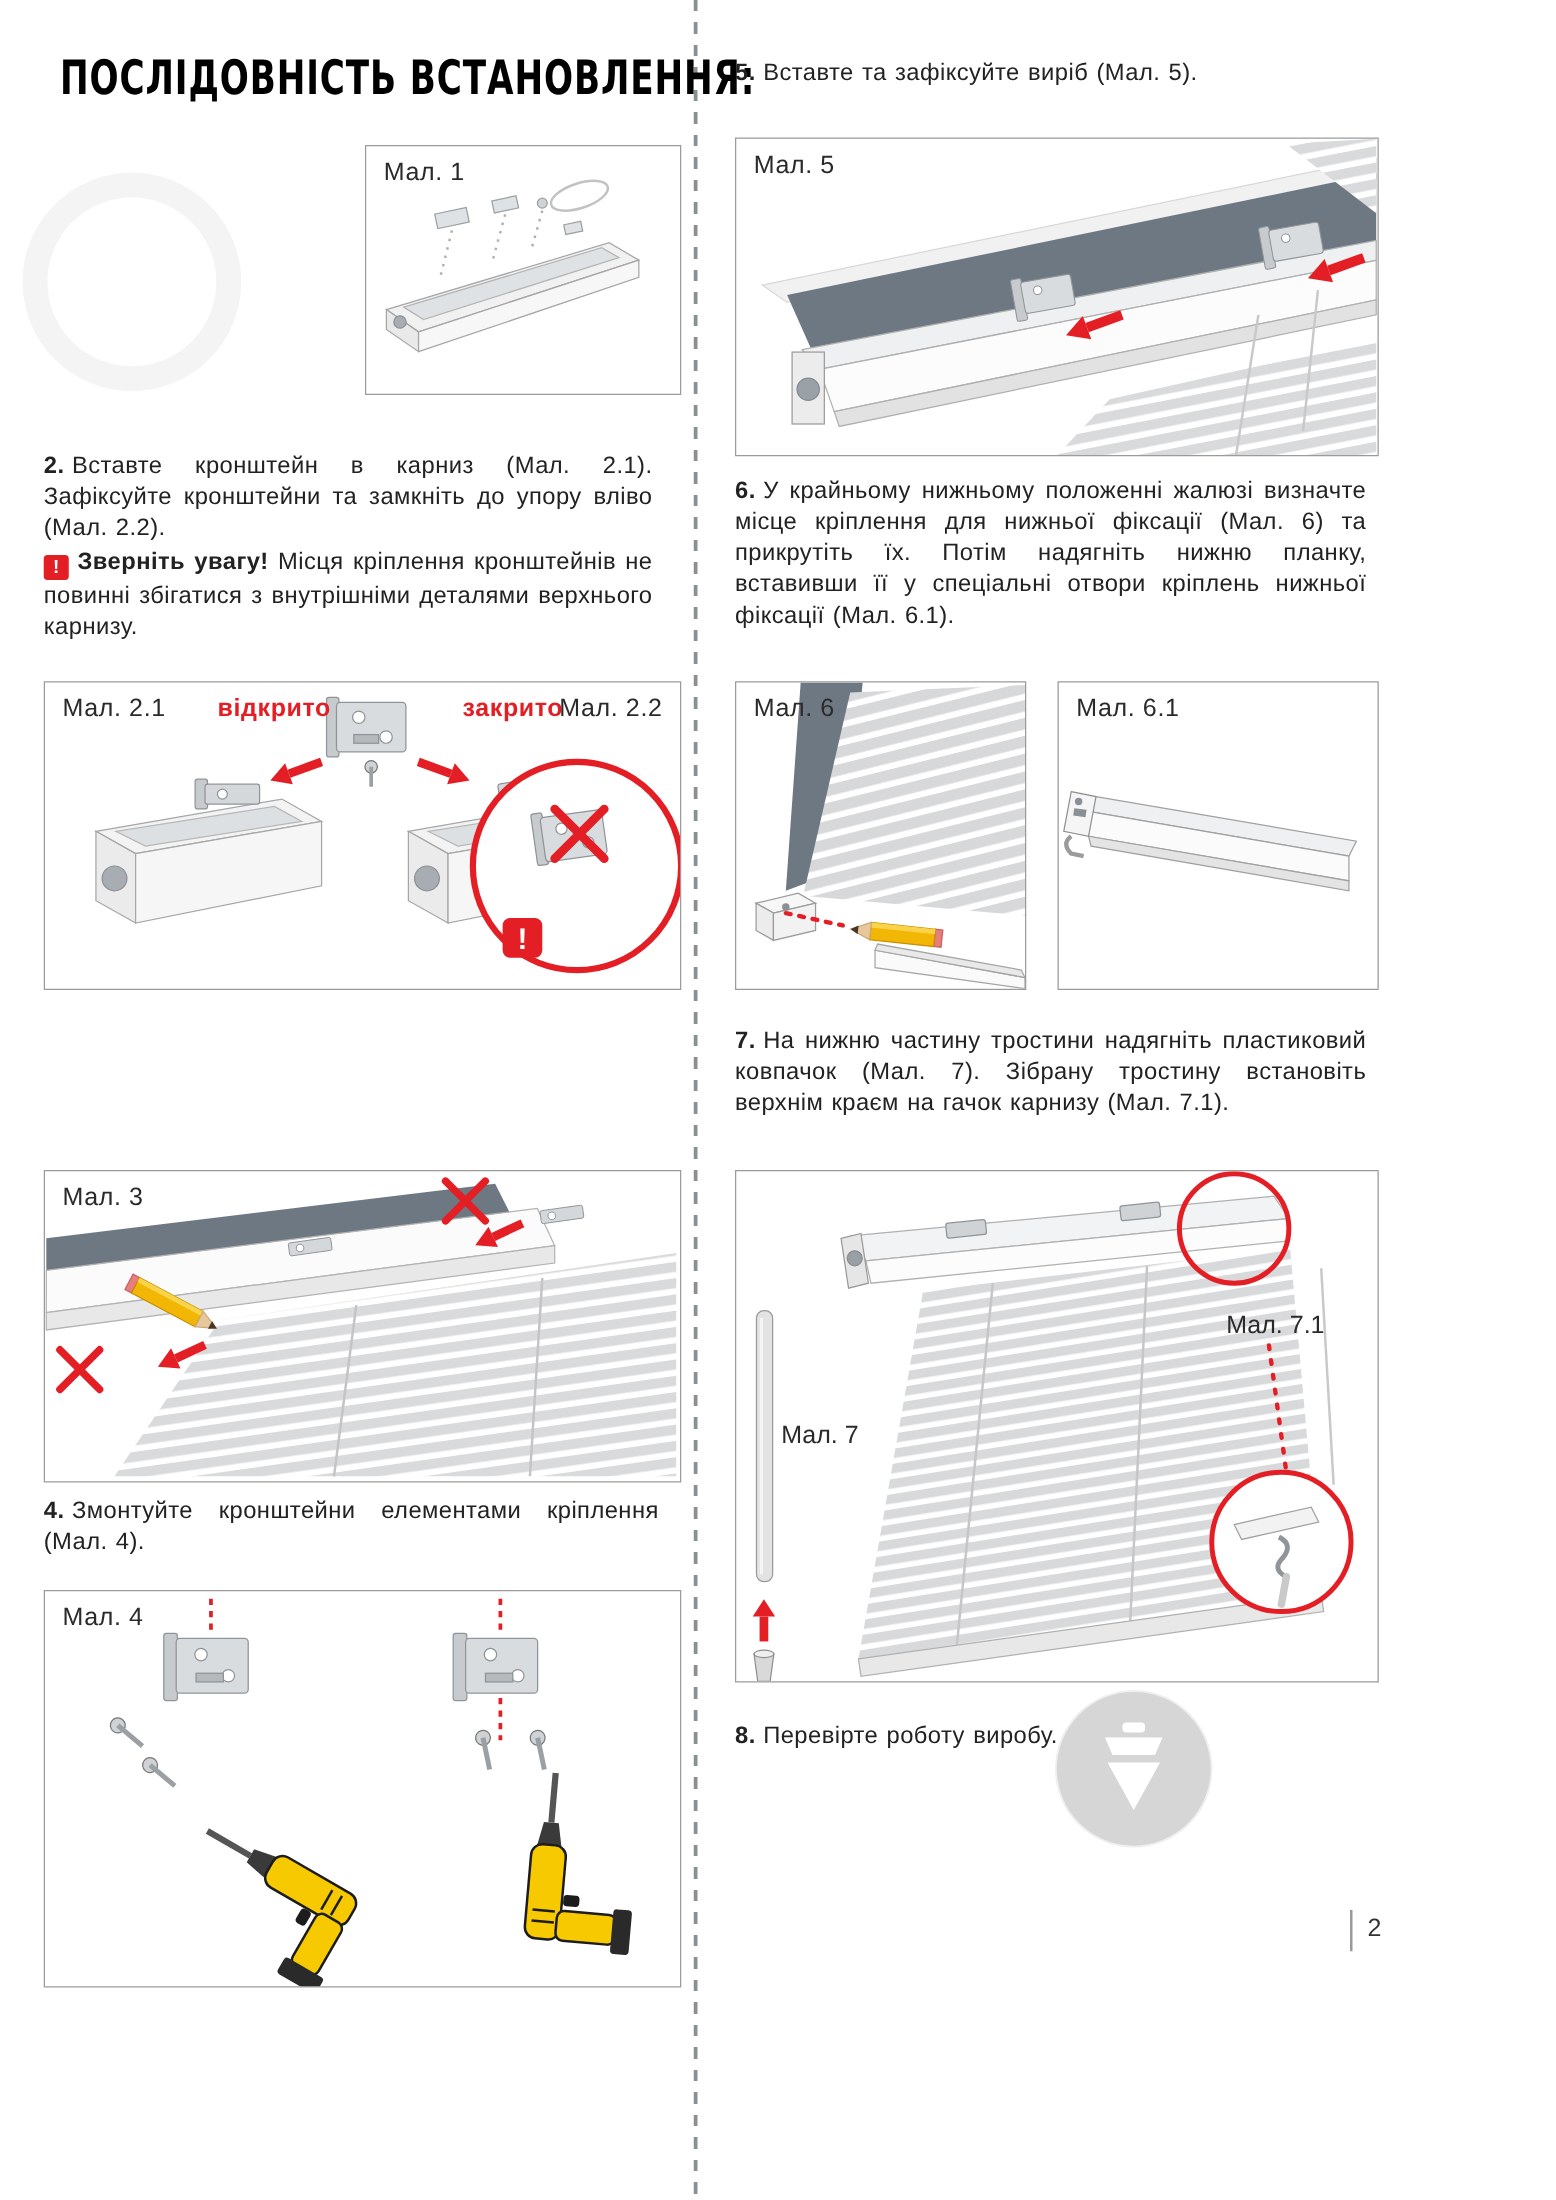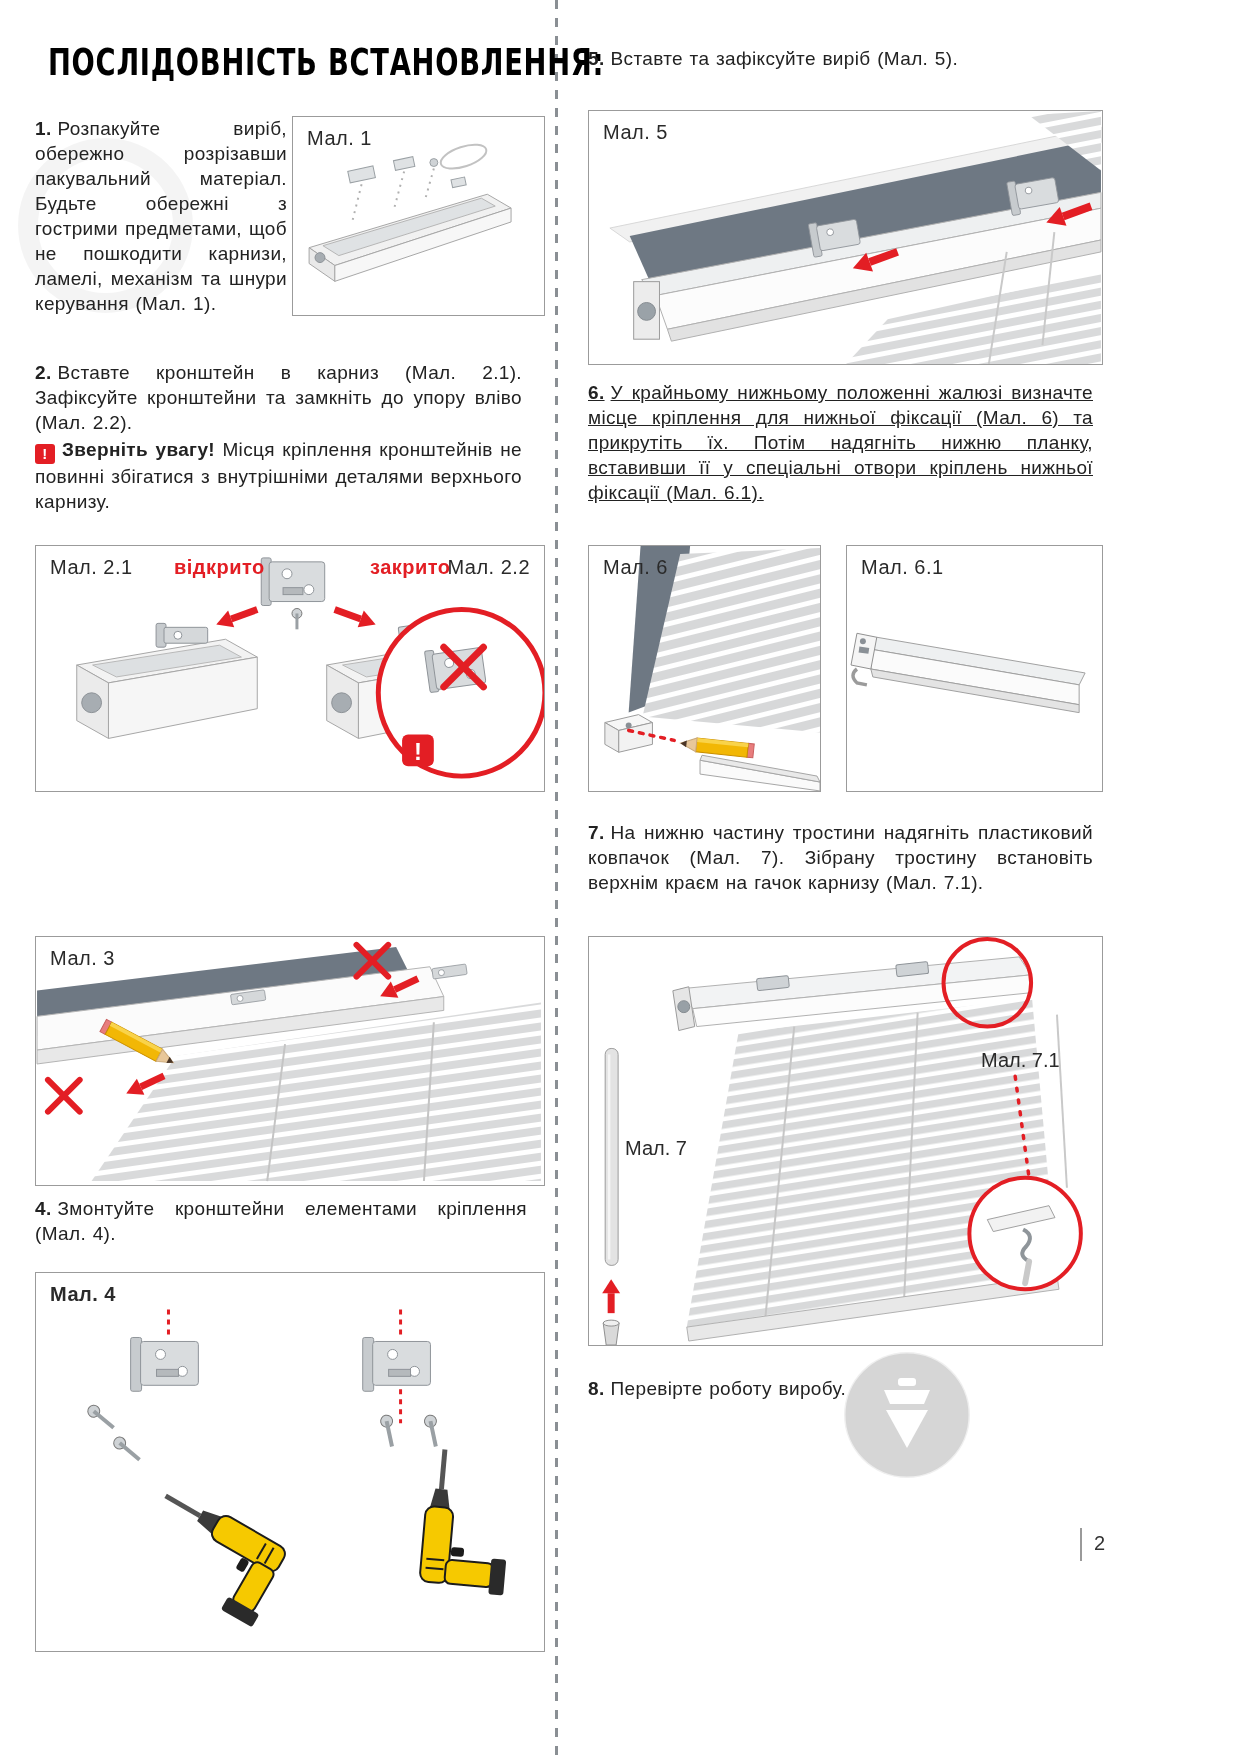--- a/index.html
+++ b/index.html
@@ -56,23 +56,20 @@
 </head>
 <body>
 
 <div class="page">
 
   <div class="wm-ring"></div>
   <div class="divider"></div>
 
   <h1 class="title">ПОСЛІДОВНІСТЬ ВСТАНОВЛЕННЯ:</h1>
 
-  <p class="step" style="left:35px; top:116px; width:252px;">
-    <span class="num">1.</span><span>Розпакуйте виріб, обережно розрізавши пакувальний матеріал. Будьте обережні з гострими предметами, щоб не пошкодити карнизи, ламелі, механізм та шнури керування (Мал. 1).</span>
-  </p>
 
   <div class="fig" style="left:292px; top:116px; width:253px; height:200px;">
     <span class="fig-label">Мал. 1</span>
     <svg viewBox="0 0 253 200">
       <g>
         <ellipse cx="172" cy="40" rx="24" ry="10" fill="none" stroke="#c2c2c2" stroke-width="2" transform="rotate(-18 172 40)"></ellipse>
       </g>
       <g>
         <rect x="56" y="52" width="26" height="12" fill="#dfe2e4" stroke="#9aa0a4" transform="rotate(-12 69 58)"></rect>
         <line x1="69" y1="68" x2="60" y2="104" stroke="#b0b0b0" stroke-width="2" stroke-dasharray="2 5"></line>
@@ -223,21 +220,21 @@
         <rect x="0" y="-3.5" width="26" height="7" fill="#e31e24"></rect>
           <polygon points="26,-9 26,9 42,0" fill="#e31e24"></polygon>
       </g>
     </svg>
   </div>
 
   <p class="step" style="left:35px; top:1196px; width:492px;">
     <span class="num">4.</span><span>Змонтуйте кронштейни елементами кріплення (Мал. 4).</span>
   </p>
 
-  <div class="fig" style="left:35px; top:1272px; width:510px; height:380px;font-weight:bold;">
+  <div class="fig" style="left:35px; top:1272px; width:510px; height:318px;">
     <span class="fig-label">Мал. 4</span>
     <svg viewBox="0 0 510 318">
 
       <g transform="translate(105,38)">
         <line x1="28" y1="-32" x2="28" y2="-4" stroke="#e31e24" stroke-width="3" stroke-dasharray="5 5"></line>
         <rect x="-10" y="-4" width="11" height="54" rx="2" fill="#c7cbce" stroke="#8f9499"></rect>
         <rect x="0" y="0" width="58" height="44" rx="3" fill="#d9dcde" stroke="#8f9499"></rect>
         <circle cx="20" cy="13" r="5" fill="#fff" stroke="#8f9499"></circle>
         <circle cx="42" cy="30" r="5" fill="#fff" stroke="#8f9499"></circle>
         <rect x="16" y="28" width="22" height="7" fill="#b5b9bc" stroke="#8f9499"></rect>
@@ -333,21 +330,21 @@
       <g transform="translate(505,96) rotate(160)">
         <rect x="0" y="-4" width="30" height="8" fill="#e31e24"></rect>
           <polygon points="30,-10 30,10 48,0" fill="#e31e24"></polygon>
       </g>
       <polygon points="300,210 515,162 515,255 258,255" fill="url(#pat5)"></polygon>
       <line x1="420" y1="142" x2="402" y2="255" stroke="#c9c9c9" stroke-width="2"></line>
       <line x1="468" y1="122" x2="456" y2="236" stroke="#c9c9c9" stroke-width="2"></line>
     </svg>
   </div>
 
-  <p class="step" style="left:588px; top:380px; width:505px;text-decoration:underline;">
+  <p class="step" style="left:588px; top:380px; width:505px;">
     <span class="num">6.</span><span>У крайньому нижньому положенні жалюзі визначте місце кріплення для нижньої фіксації (Мал. 6) та прикрутіть їх. Потім надягніть нижню планку, вставивши її у спеціальні отвори кріплень нижньої фіксації (Мал. 6.1).</span>
   </p>
 
   <div class="fig" style="left:588px; top:545px; width:233px; height:247px;">
     <span class="fig-label">Мал. 6</span>
     <svg viewBox="0 0 233 247">
       <defs>
         <pattern id="pat6" width="15" height="14" patternUnits="userSpaceOnUse" patternTransform="rotate(-14)">
           <rect width="15" height="14" fill="#ffffff"></rect>
             <rect width="15" height="9" fill="#d7d8d9"></rect>

